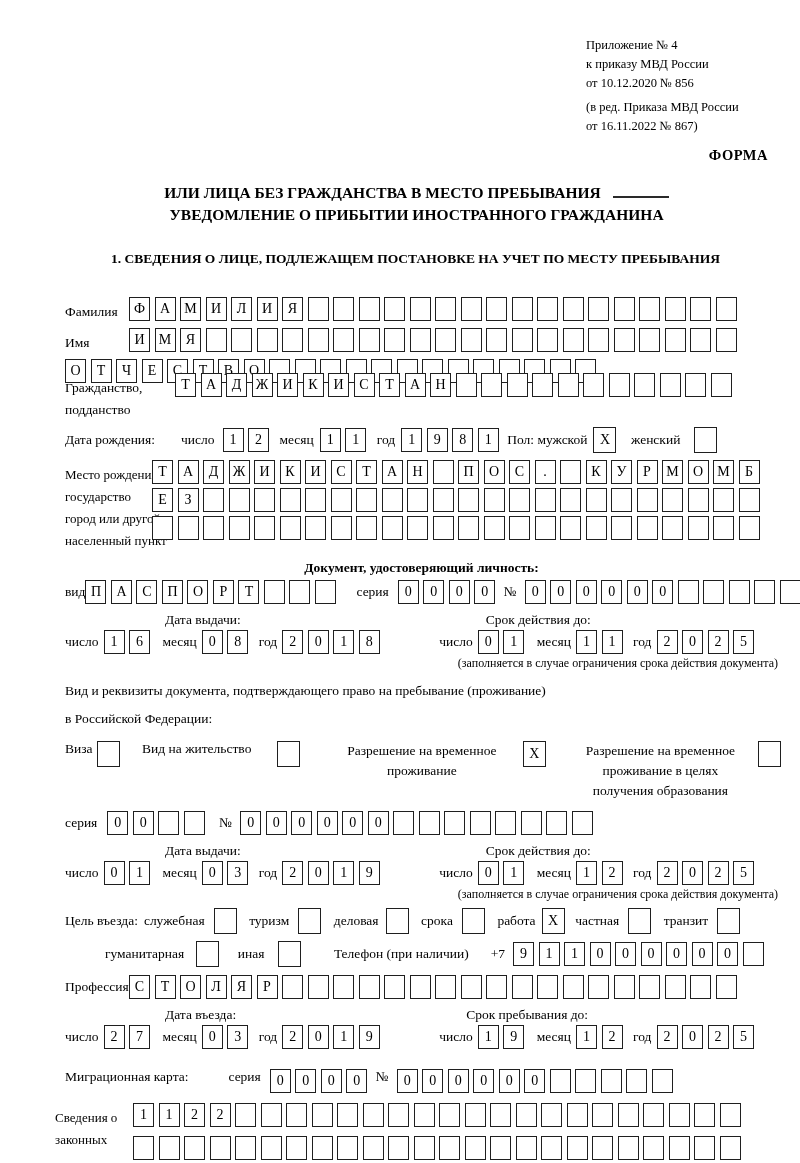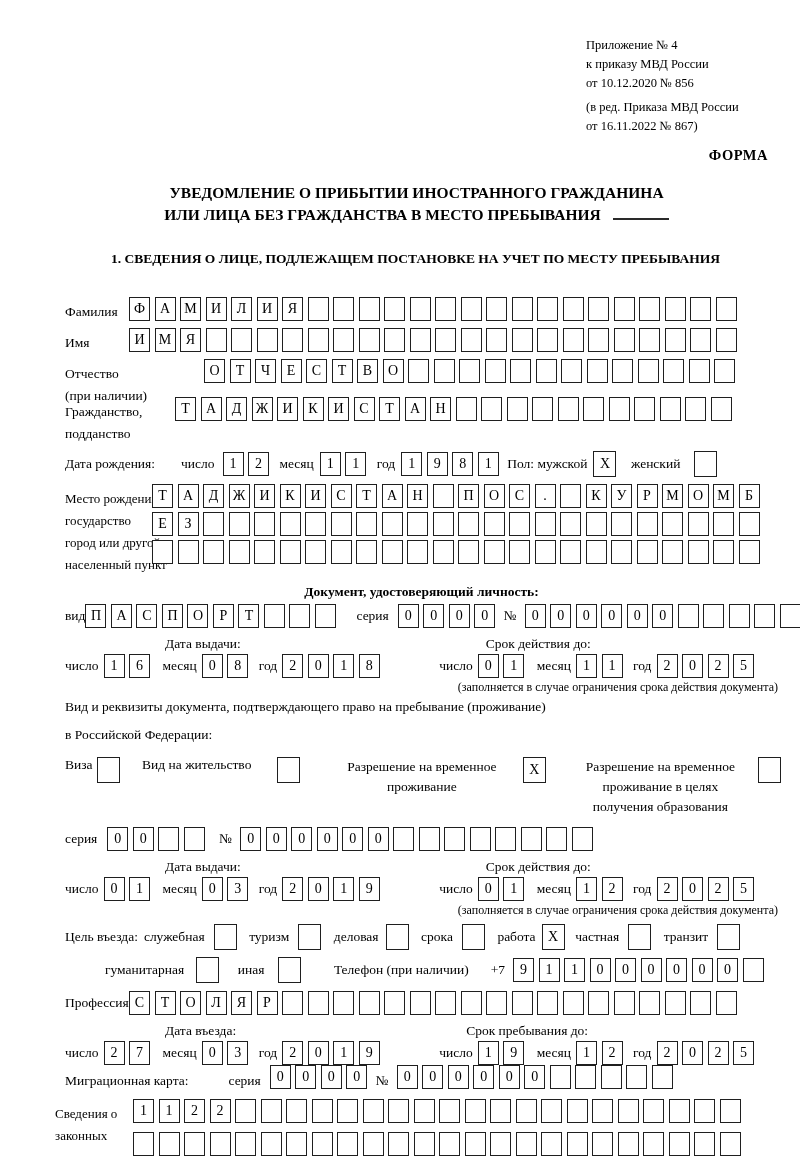--- a/index.html
+++ b/index.html
@@ -17,39 +17,39 @@
   .box{flex:none;width:19px;height:22px;border:1.6px solid #1f1f1f;margin-right:4.5px;font-size:14px;line-height:22px;text-align:center;background:#fff;}
   .cboxes .box{width:21px;height:24px;line-height:24px;}
   .ilabel{font-size:13.5px;white-space:nowrap;}
   .dgroup{display:flex;align-items:center;}
   .dgroup .ilabel{margin-right:5px;}
   .dhead{display:flex;font-size:13.5px;margin-top:8px;}
   .note-right{text-align:right;font-size:12px;padding-right:10px;margin-top:2px;}
   .opts{display:flex;align-items:flex-start;margin-top:10px;font-size:13.5px;}
   .optlines{text-align:center;line-height:20px;}
   .plain{font-size:13.5px;line-height:24px;}
-  .mt4{margin-top:4px;}.mt8{}
+  .mt4{margin-top:4px;}.mt8{margin-top:8px;}
   .doc-heading{text-align:center;font-weight:bold;font-size:13.5px;margin:8px 0 4px -10px;}
 </style>
 </head>
 <body>
 
 <div class="appendix">
   <div>Приложение № 4</div>
   <div>к приказу МВД России</div>
   <div>от 10.12.2020 № 856</div>
   <div class="note">(в ред. Приказа МВД России</div>
   <div>от 16.11.2022 № 867)</div>
 </div>
 <div class="forma">ФОРМА</div>
 
 <div class="content">
   <div class="title">
+    <div><span>ИЛИ ЛИЦА БЕЗ ГРАЖДАНСТВА В МЕСТО ПРЕБЫВАНИЯ</span><span class="title-underline"></span></div>
     <div>УВЕДОМЛЕНИЕ О ПРИБЫТИИ ИНОСТРАННОГО ГРАЖДАНИНА</div>
-    <div><span>ИЛИ ЛИЦА БЕЗ ГРАЖДАНСТВА В МЕСТО ПРЕБЫВАНИЯ</span><span class="title-underline"></span></div>
   </div>
 
   <div class="section-heading">1. СВЕДЕНИЯ О ЛИЦЕ, ПОДЛЕЖАЩЕМ ПОСТАНОВКЕ НА УЧЕТ ПО МЕСТУ ПРЕБЫВАНИЯ</div>
 
   <div class="frow" style="margin-top:30px">
     <span class="flabel" style="width:64px">Фамилия</span>
     <span class="boxes">
         <span class="box">Ф</span>
         <span class="box">А</span>
         <span class="box">М</span>
@@ -101,24 +101,20 @@
         <span class="box"></span>
         <span class="box"></span>
         <span class="box"></span>
         <span class="box"></span>
         <span class="box"></span>
         <span class="box"></span>
       </span>
   </div>
 
   <div class="frow" style="margin-top:5px">
-    <span class="flabel" style="width:139px">
-      <span>Отчество</span><br>
-      <span>(при наличии)</span>
-    </span>
     <span class="boxes">
         <span class="box">О</span>
         <span class="box">Т</span>
         <span class="box">Ч</span>
         <span class="box">Е</span>
         <span class="box">С</span>
         <span class="box">Т</span>
         <span class="box">В</span>
         <span class="box">О</span>
         <span class="box"></span>
@@ -597,21 +593,21 @@
       <span class="ilabel" style="margin-left:6px">год</span>
       <span class="boxes">
           <span class="box">2</span>
           <span class="box">0</span>
           <span class="box">2</span>
           <span class="box">5</span>
         </span>
     </span>
   </div>
 
-  <div class="frow" style="margin-top:0;align-items:flex-end">
+  <div class="frow" style="margin-top:20px;align-items:flex-start">
     <span class="ilabel">Миграционная карта:</span>
     <span class="ilabel" style="margin-left:40px;margin-right:9px">серия</span>
     <span class="boxes">
         <span class="box">0</span>
         <span class="box">0</span>
         <span class="box">0</span>
         <span class="box">0</span>
       </span>
     <span class="ilabel" style="margin:0 8px 0 4px">№</span>
     <span class="boxes">

